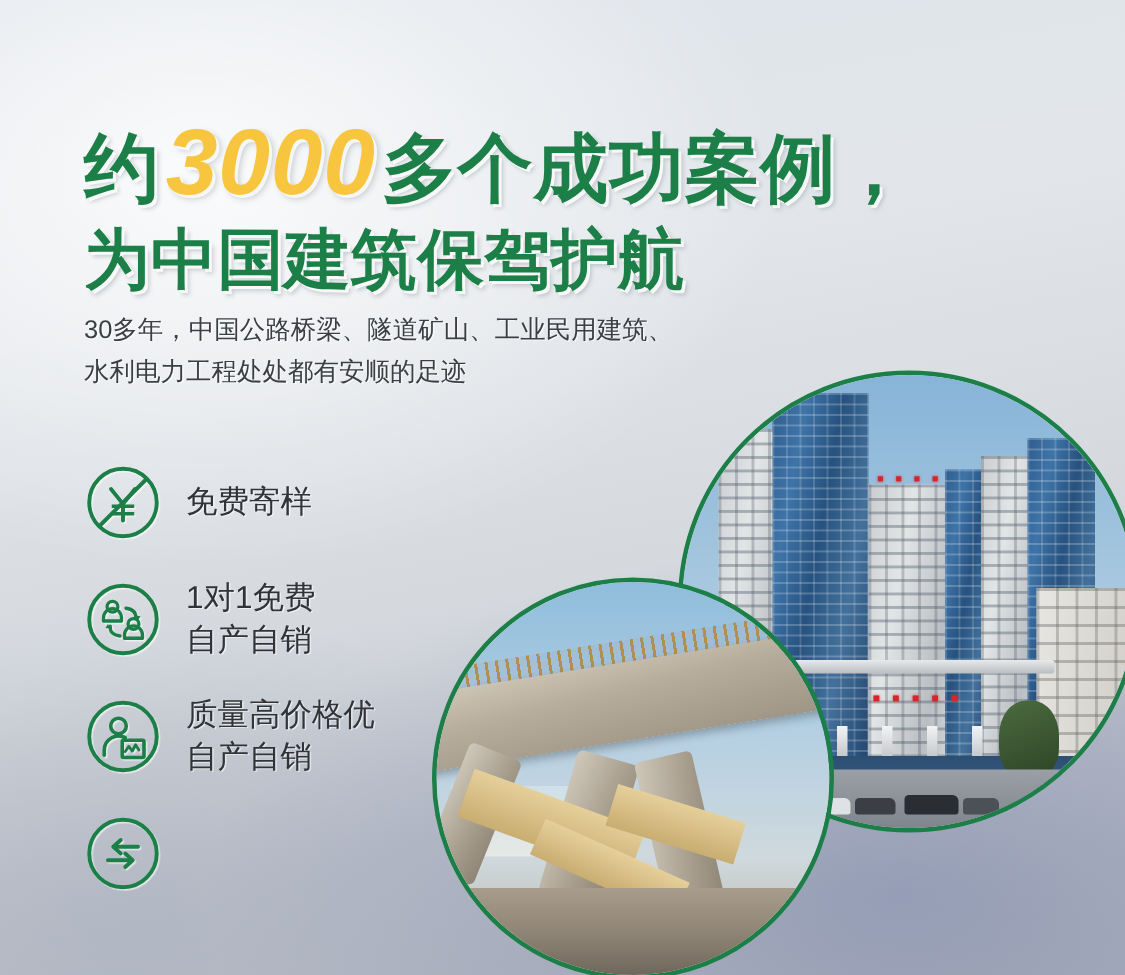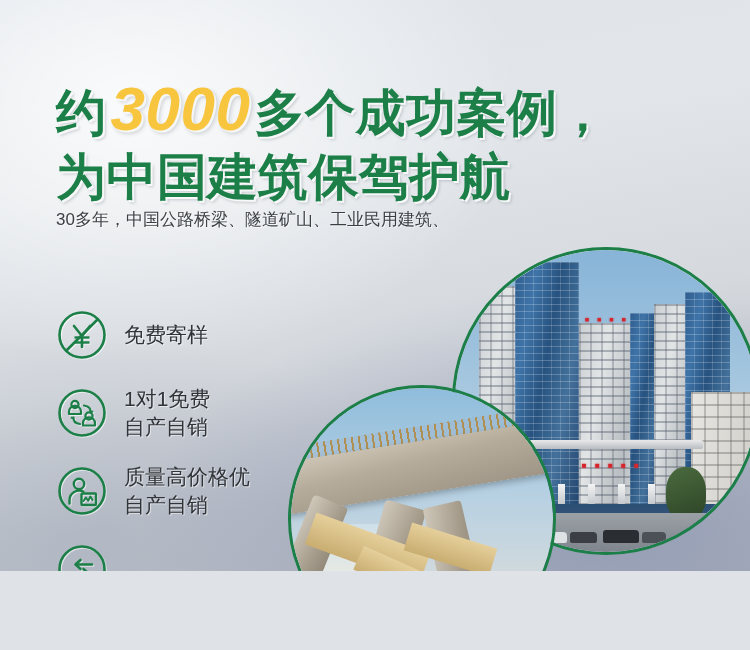--- a/index.html
+++ b/index.html
@@ -3,35 +3,35 @@
 <meta charset="utf-8">
 <title>安顺建筑案例</title>
 <style>
   html,body{margin:0;padding:0;}
   body{
     width:750px;height:650px;overflow:hidden;
     font-family:"Liberation Sans","DejaVu Sans",sans-serif;
     background:#dfe3e8;
   }
   .banner{
-    position:relative;width:750px;height:571px;overflow:hidden;
+    position:relative;width:750px;height:650px;overflow:hidden;
     background:
       radial-gradient(ellipse 620px 420px at 18% 18%, rgba(255,255,255,.85) 0%, rgba(255,255,255,0) 62%),
       radial-gradient(ellipse 700px 360px at 80% 92%, rgba(120,132,170,.55) 0%, rgba(120,132,170,0) 66%),
       radial-gradient(ellipse 500px 300px at 12% 95%, rgba(168,176,190,.55) 0%, rgba(168,176,190,0) 70%),
       linear-gradient(170deg,#dfe4ea 0%,#e2e6ea 30%,#d5d9de 58%,#bfc3cb 78%,#b3b7bf 100%);
   }
   
   .headline{position:absolute;left:56px;top:78px;width:660px;}
   .hl-line{
     white-space:nowrap;line-height:1.0;
     font-weight:bold;letter-spacing:.5px;
   }
   .hl-line1{font-size:50px;}
-  .hl-line2{font-size:50px;margin-top:12px;}
+  .hl-line2{font-size:44px;margin-top:12px;}
   .hl-green{
     color:#1b7f47;
     text-shadow:2px 2px 0 rgba(255,255,255,.85), 3px 3px 3px rgba(90,100,110,.28);
   }
   .hl-number{
     color:#f8c53f;font-size:62px;font-style:italic;font-weight:bold;
     padding:0 4px;
     text-shadow:2px 2px 0 rgba(255,255,255,.8), 3px 3px 4px rgba(90,100,110,.3);
   }
   
@@ -103,20 +103,21 @@
 
   <div class="headline">
     <div class="hl-line hl-line1">
       <span class="hl-green">约</span><span class="hl-number">3000</span><span class="hl-green">多个成功案例，</span>
     </div>
     <div class="hl-line hl-line2 hl-green">为中国建筑保驾护航</div>
   </div>
 
   <div class="subtitle">
     <div class="sub-line">30多年，中国公路桥梁、隧道矿山、工业民用建筑、</div>
+    <div class="sub-line">水利电力工程处处都有安顺的足迹</div>
   </div>
 
   <div class="features">
 
     <div class="feature">
       <span class="f-icon">
         <svg viewBox="0 0 52 52" width="52" height="52">
           <circle cx="26" cy="26" r="22.5" fill="none" stroke="#1b7f47" stroke-width="2.6"></circle>
           <path d="M18 17 L26 27 L34 17" fill="none" stroke="#1b7f47" stroke-width="2.6" stroke-linecap="round"></path>
           <line x1="26" y1="27" x2="26" y2="38" stroke="#1b7f47" stroke-width="2.6" stroke-linecap="round"></line>

